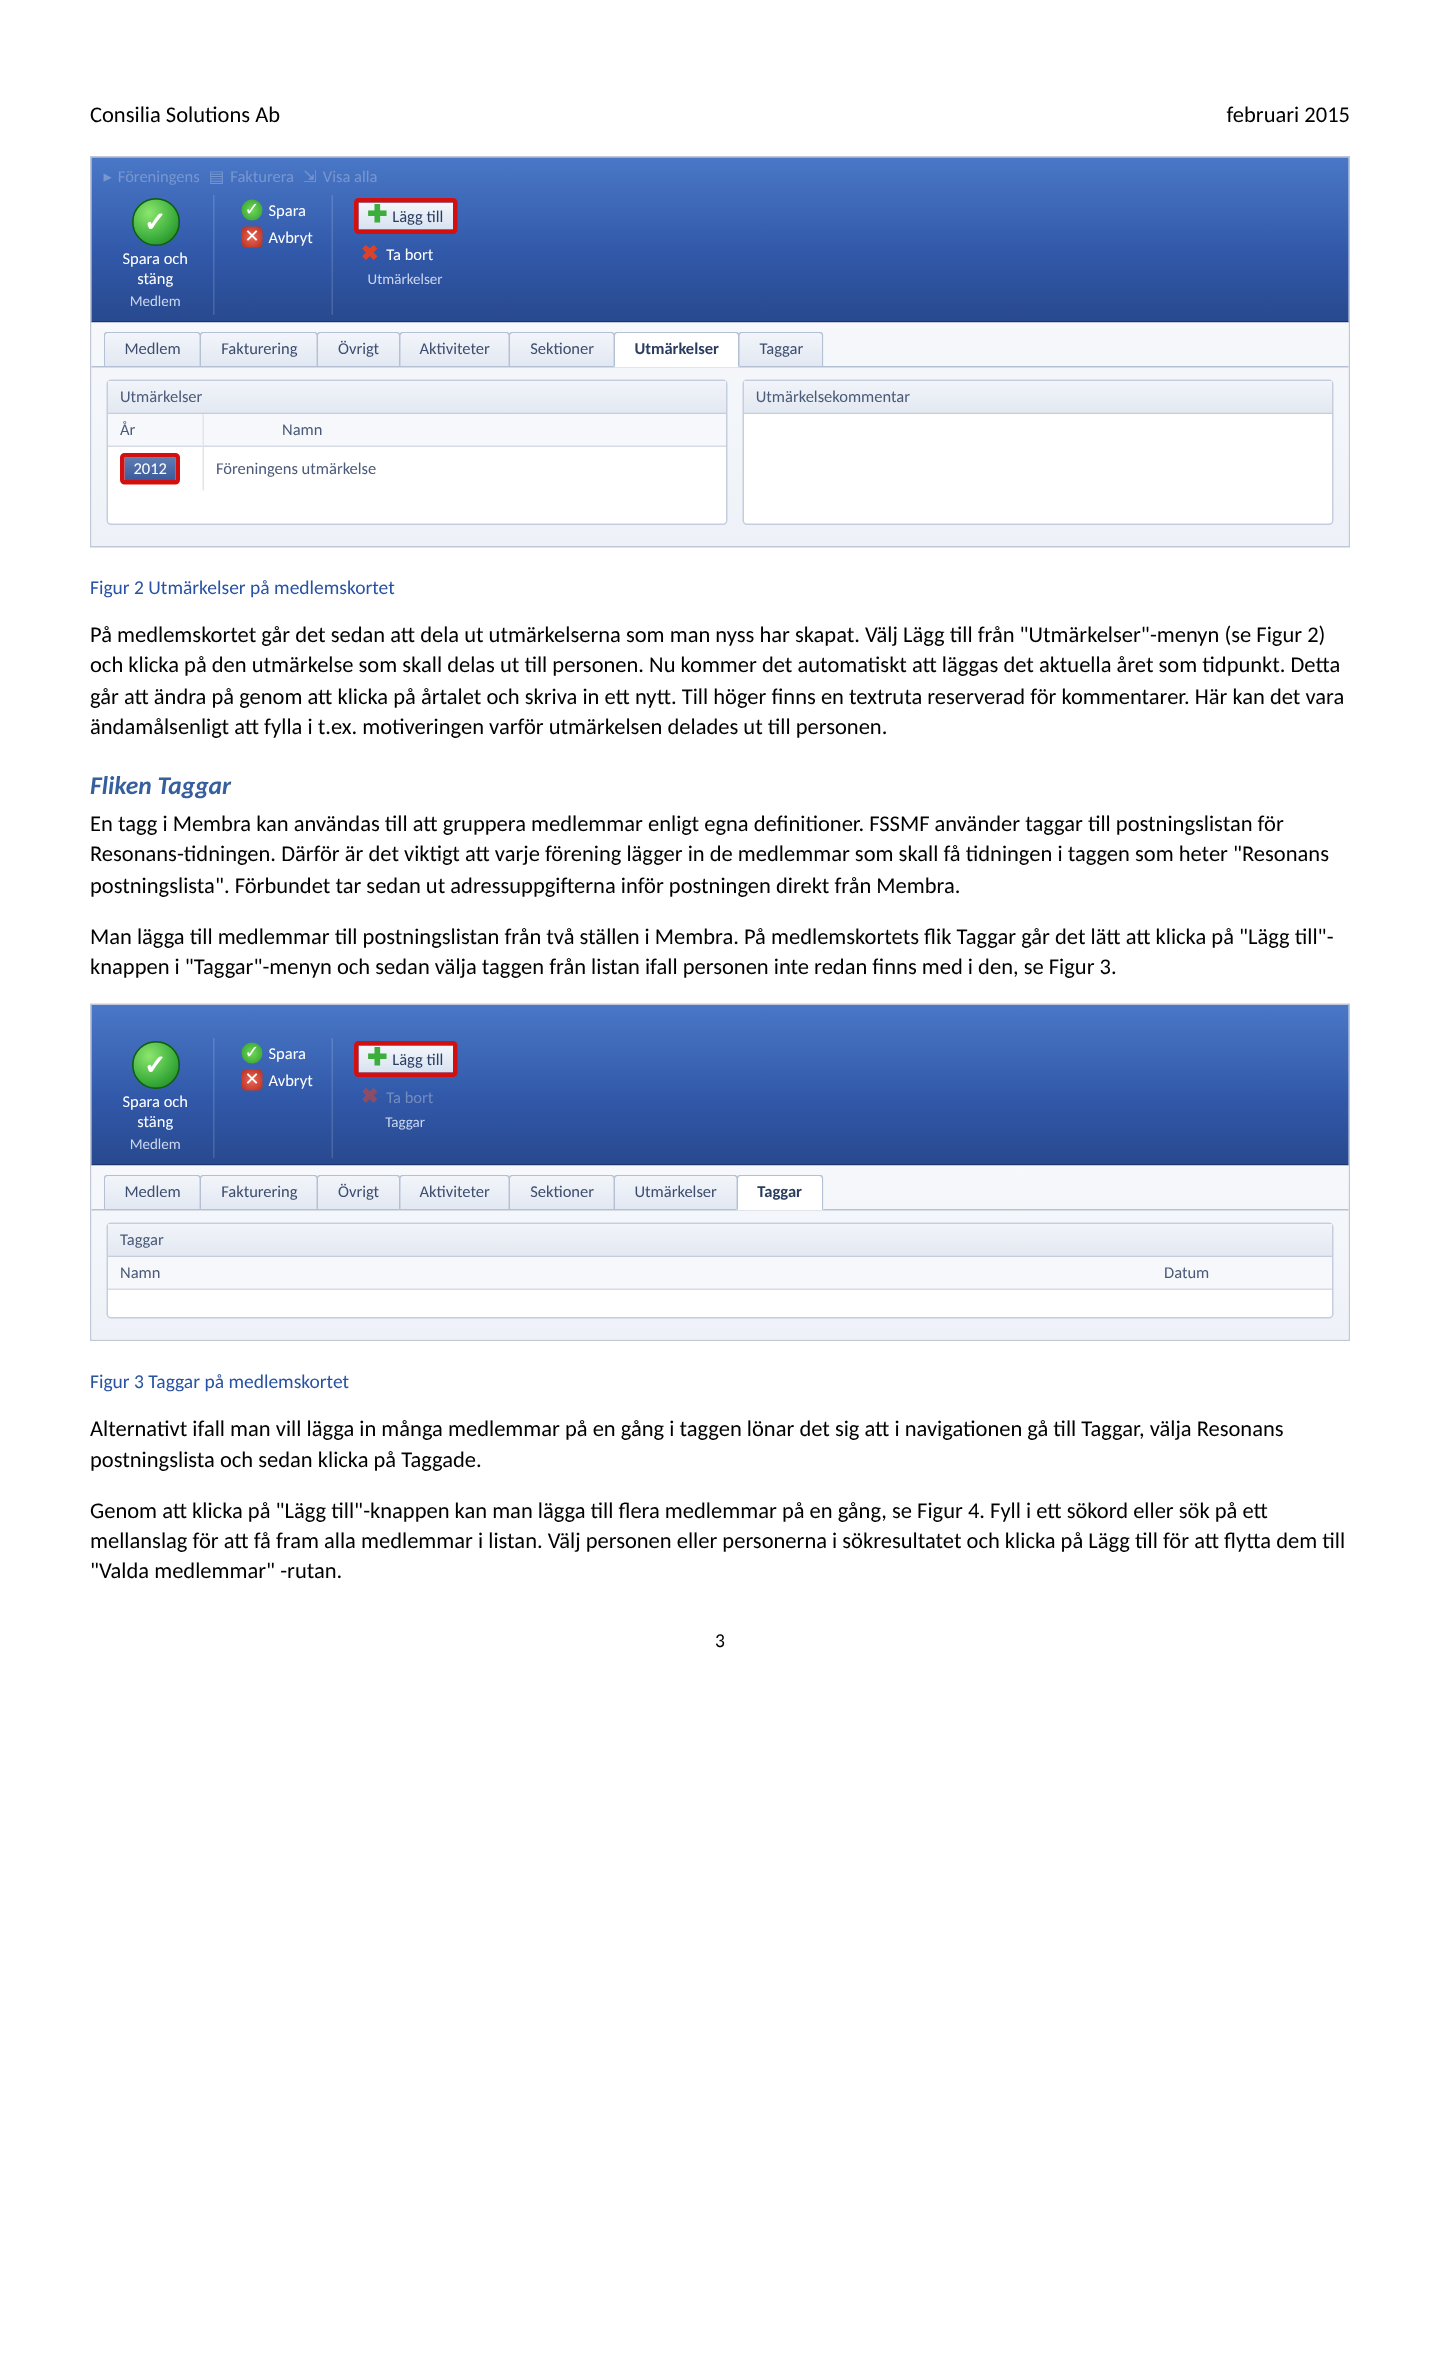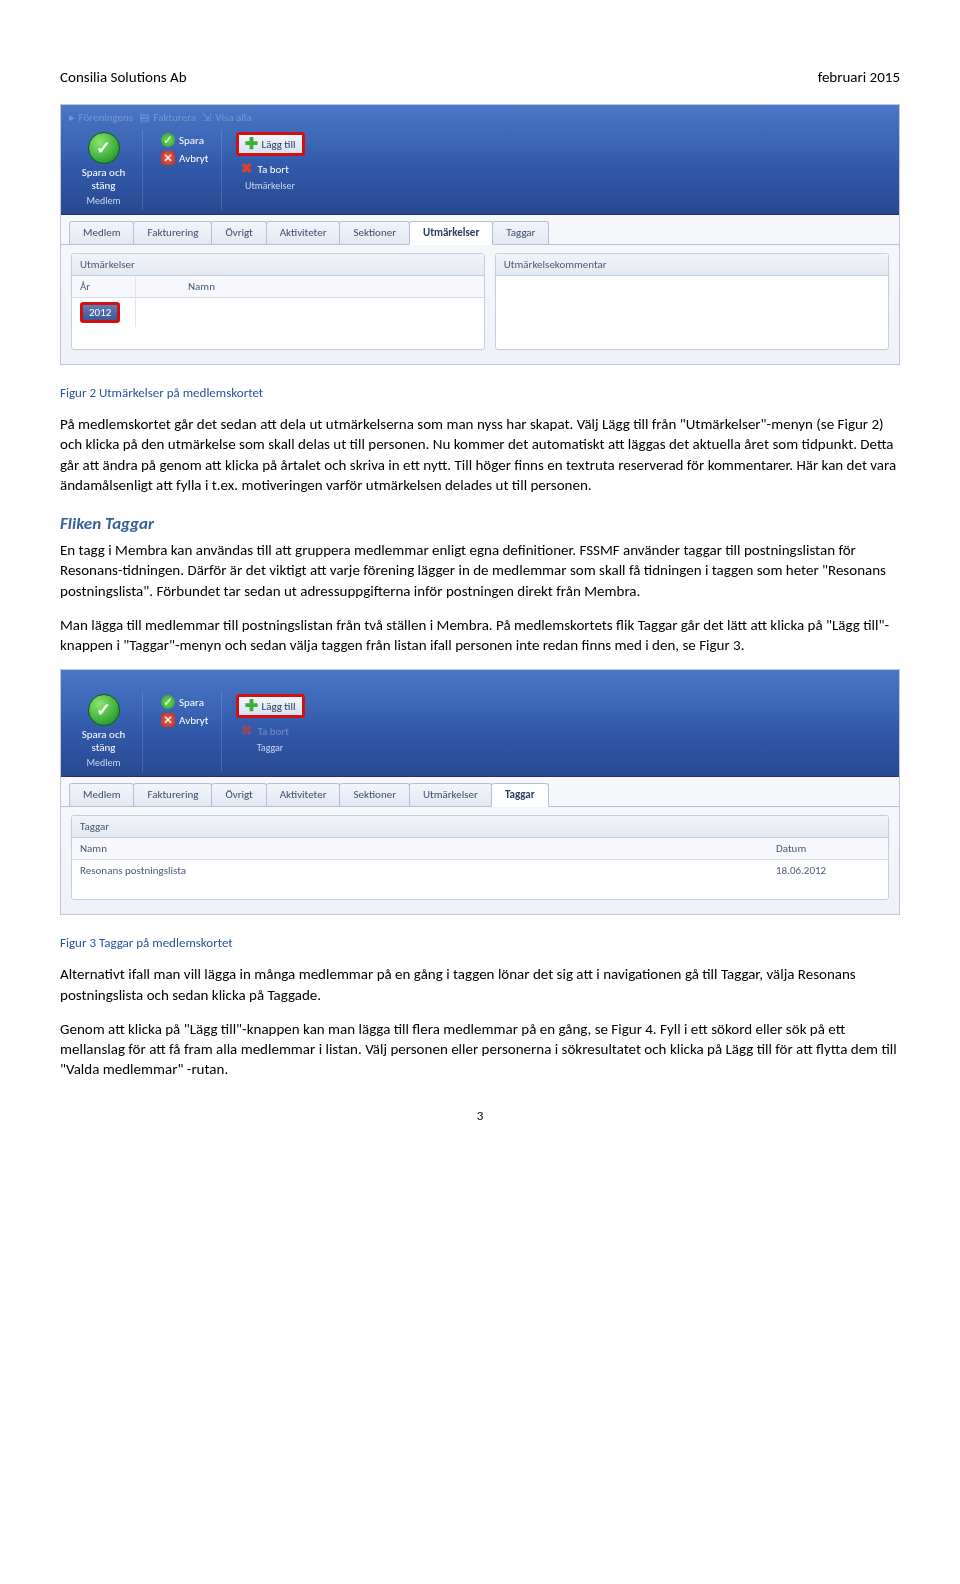--- a/index.html
+++ b/index.html
@@ -241,20 +241,21 @@
 
     <div class="panels">
       <div class="panel" style="flex:1.05">
         <div class="panel-h">Utmärkelser</div>
         <div class="tblhead">
           <div class="col-year">År</div>
           <div class="col-name">Namn</div>
         </div>
         <div class="tblrow">
           <div class="col-year"><span class="yearbox">2012</span></div>
+          <div class="col-name">Föreningens utmärkelse</div>
         </div>
         <div style="height:22px"></div>
       </div>
       <div class="panel" style="flex:1">
         <div class="panel-h">Utmärkelsekommentar</div>
         <div style="height:40px"></div>
       </div>
     </div>
   </div>
 </div>
@@ -320,24 +321,20 @@
       <div class="tab active">Taggar</div>
     </div>
 
     <div style="padding:8px 10px">
       <div class="panel">
         <div class="panel-h">Taggar</div>
         <div class="tblhead">
           <div class="col-name" style="flex:1">Namn</div>
           <div class="col-date">Datum</div>
         </div>
-        <div class="tblrow">
-          <div class="col-name" style="flex:1">Resonans postningslista</div>
-          <div class="col-date">18.06.2012</div>
-        </div>
         <div style="height:18px"></div>
       </div>
     </div>
   </div>
 </div>
 
 <div class="cap">Figur 3 Taggar på medlemskortet</div>
 
 <p class="para">Alternativt ifall man vill lägga in många medlemmar på en gång i taggen lönar det sig att i navigationen gå till Taggar, välja Resonans postningslista och sedan klicka på Taggade.</p>
 <p class="para">Genom att klicka på "Lägg till"-knappen kan man lägga till flera medlemmar på en gång, se Figur 4. Fyll i ett sökord eller sök på ett mellanslag för att få fram alla medlemmar i listan. Välj personen eller personerna i sökresultatet och klicka på Lägg till för att flytta dem till "Valda medlemmar" -rutan.</p>

